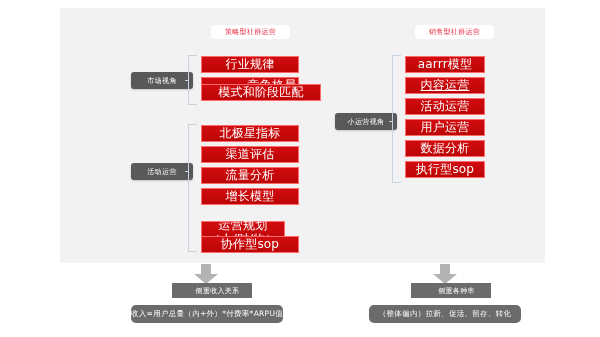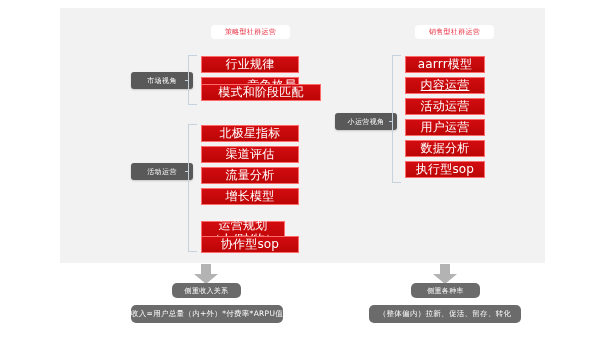--- a/index.html
+++ b/index.html
@@ -71,26 +71,27 @@
   }
   .stub{
     position:absolute;
     border-top:1px solid #c6d3de;
   }
 
   
   .sumlabel{
     position:absolute;
     background:#6b6b6b;
-    border-radius:5px;
+    border-radius:0;
     display:flex;align-items:center;justify-content:center;
     color:#ffffff;
     font-size:7px;
     white-space:nowrap;
     letter-spacing:.3px;
+    padding-left:11px;
   }
   .sumbar{
     position:absolute;
     background:#6b6b6b;
     border-radius:5px;
     display:flex;align-items:center;justify-content:center;
     color:#ffffff;
     font-size:7.5px;
     white-space:nowrap;
     letter-spacing:.3px;

